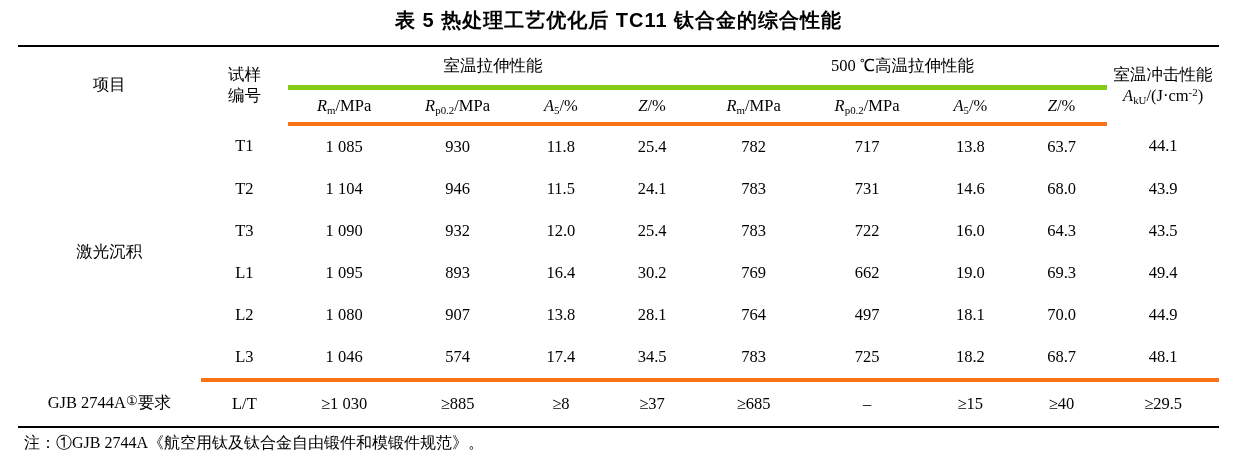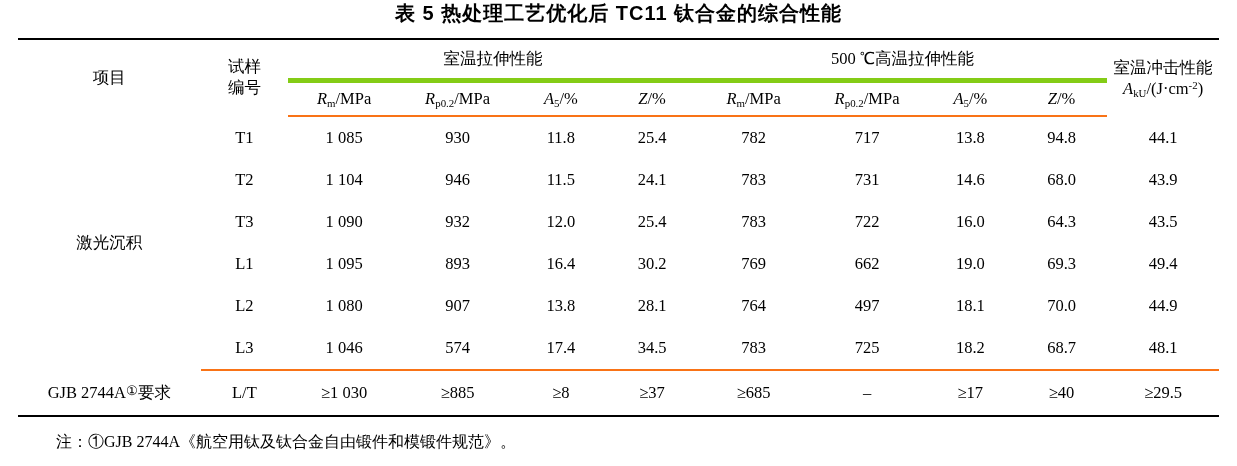--- a/index.html
+++ b/index.html
@@ -20,56 +20,56 @@
     height: 466px;
     box-sizing: border-box;
     padding: 0 18px;
   }
   .caption {
     text-align: center;
     font-family: "Liberation Sans", sans-serif;
     font-size: 20px;
     font-weight: bold;
     letter-spacing: 1px;
+    padding-top: 7px;
     padding-bottom: 11px;
   }
   table.tbl {
     width: 100%;
     border-collapse: collapse;
     table-layout: fixed;
   }
   table.tbl td, table.tbl th {
     font-weight: normal;
     text-align: center;
     vertical-align: middle;
     font-size: 16.5px;
     padding: 0;
   }
   .rule-top td { border-top: 2.2px solid #000; }
-  .rule-mid td { border-bottom: 2px solid #f97316; margin-top: 24px; }
+  .rule-mid td { border-bottom: 4px solid #f97316; margin-top: 24px; }
   .rule-bottom td { border-bottom: 2.2px solid #000; }
 
   .hdr-row1 td { height: 38px; }
   .hdr-row2 td { height: 32px; }
   .body-row td { height: 42px; }
   .req-row td { height: 44px; }
 
   .sub-span {
     border-bottom: 5px solid #84cc16;
   }
   .vcell {
     font-size: 17px;
     line-height: 1.25;
   }
   .note {
     font-size: 16px;
-    padding-top: 15px;
+    padding-top: 5px;
     padding-left: 6px;
     font-family: "Liberation Serif", serif;
-    margin-left: 32px;
   }
   sub {
     font-size: 0.66em;
     vertical-align: -0.28em;
   }
   sup {
     font-size: 0.66em;
     vertical-align: 0.45em;
   }
   .ital {
@@ -131,21 +131,21 @@
     <tr class="body-row">
       <td rowspan="6">激光沉积</td>
       <td>T1</td>
       <td>1 085</td>
       <td>930</td>
       <td>11.8</td>
       <td>25.4</td>
       <td>782</td>
       <td>717</td>
       <td>13.8</td>
-      <td>94.8</td>
+      <td>63.7</td>
       <td>44.1</td>
     </tr>
 
     <tr class="body-row">
       <td>T2</td>
       <td>1 104</td>
       <td>946</td>
       <td>11.5</td>
       <td>24.1</td>
       <td>783</td>
@@ -209,21 +209,21 @@
 
     <tr class="req-row rule-bottom">
       <td><span>GJB 2744A</span><span class="circled">①</span><span>要求</span></td>
       <td>L/T</td>
       <td>≥1 030</td>
       <td>≥885</td>
       <td>≥8</td>
       <td>≥37</td>
       <td>≥685</td>
       <td>–</td>
-      <td>≥17</td>
+      <td>≥15</td>
       <td>≥40</td>
       <td>≥29.5</td>
     </tr>
   </tbody>
     </table>
 
   <div class="note">注：①GJB 2744A《航空用钛及钛合金自由锻件和模锻件规范》。</div>
 
 </div>
 

